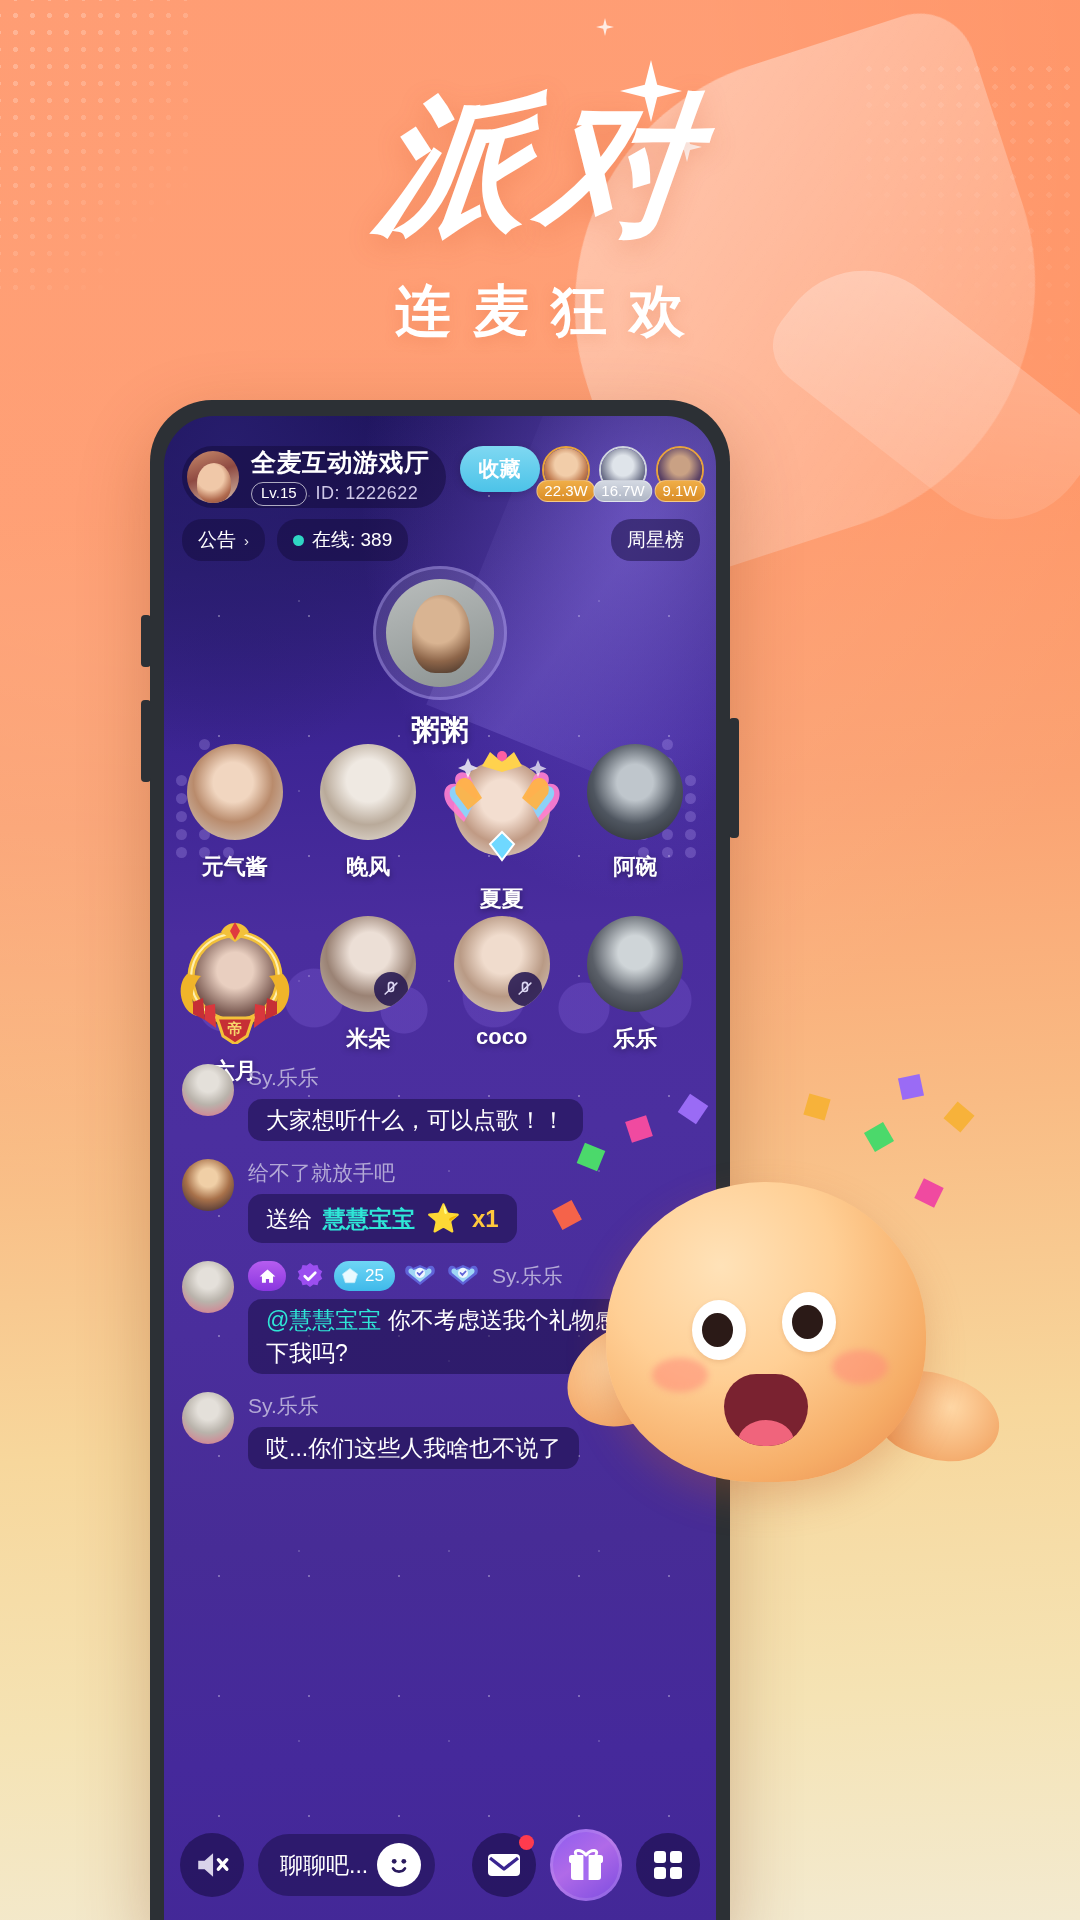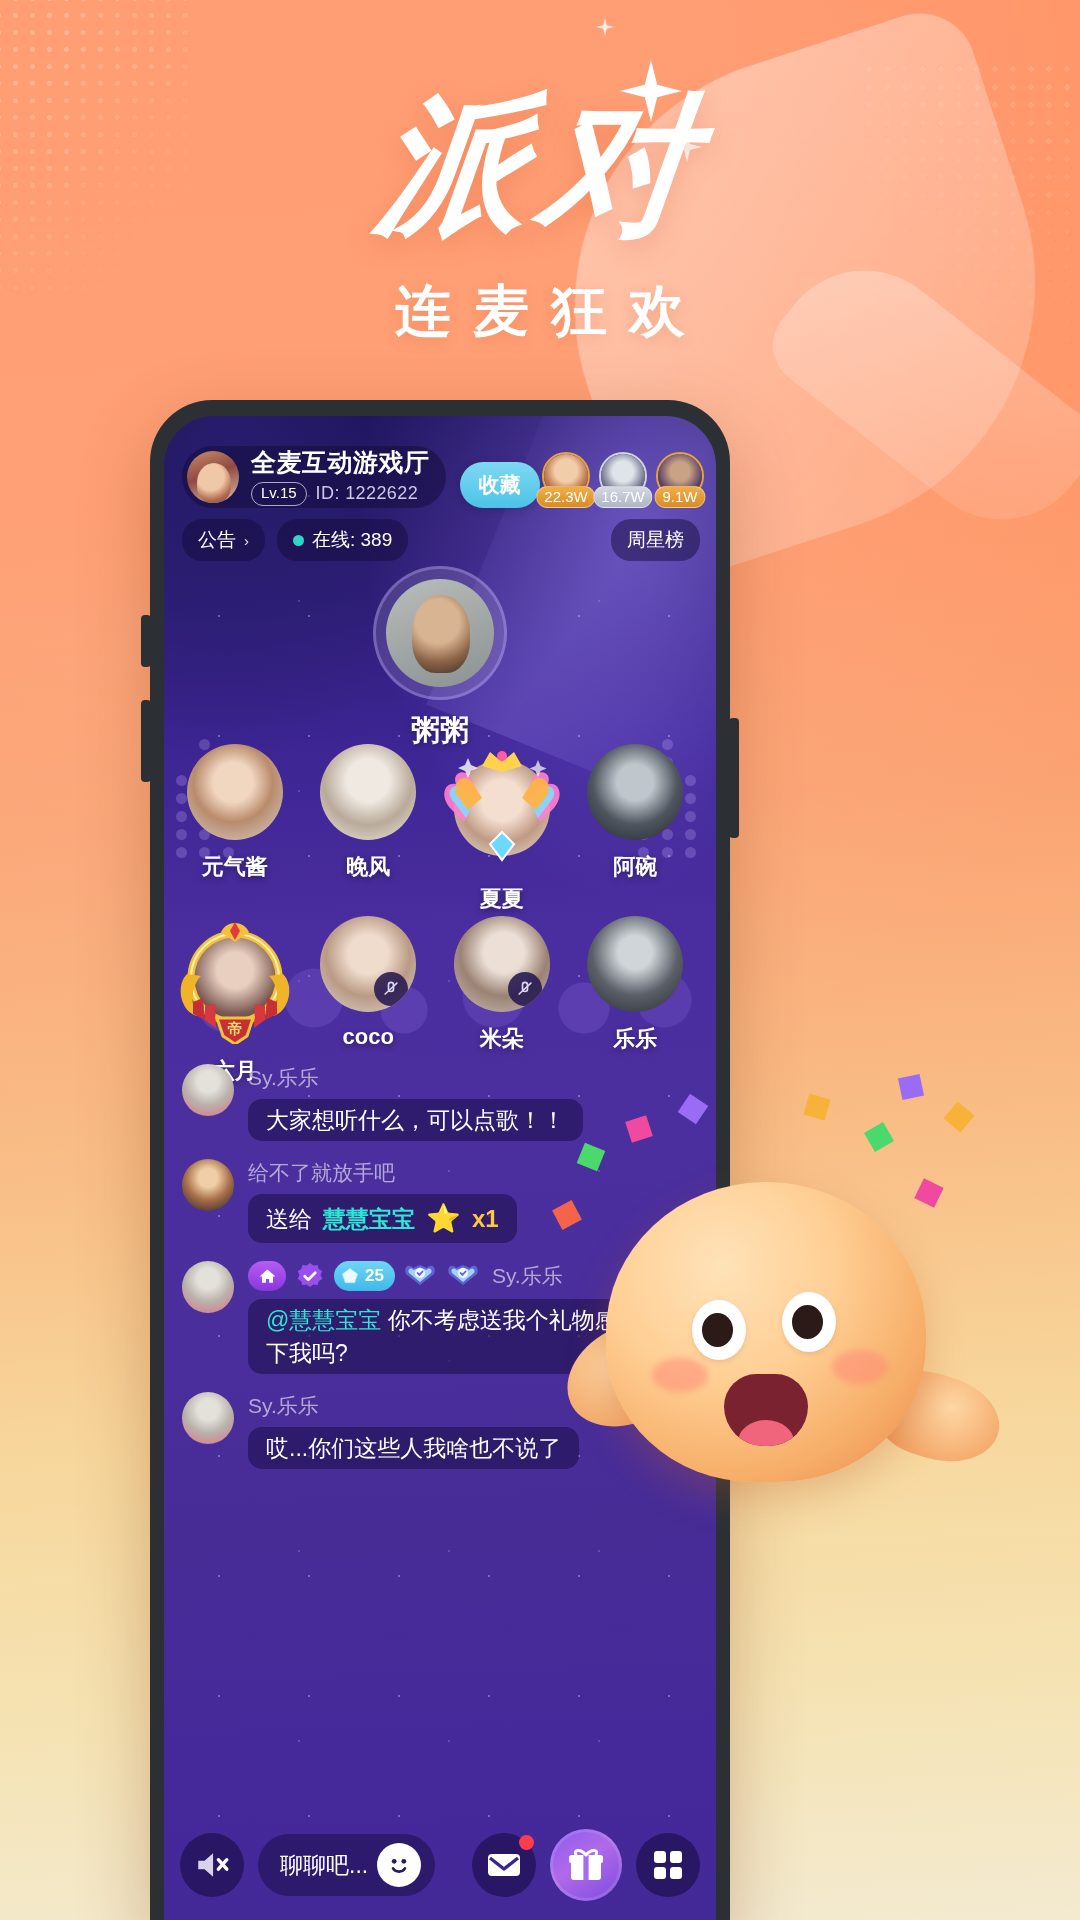--- a/index.html
+++ b/index.html
@@ -124,21 +124,21 @@
       radial-gradient(rgba(255,255,255,.55) 1px, transparent 1.2px),
       radial-gradient(rgba(255,255,255,.30) 1px, transparent 1.2px);
     background-size:90px 120px, 150px 190px;
     background-position:10px 20px, 60px 90px;
     opacity:.55;
   }
 
   
   #room-header {
     position:absolute; left:18px; right:14px; top:30px; height:62px;
-    display:flex; align-items:flex-end;
+    display:flex; align-items:flex-start;
   }
   #host-chip {
     display:flex; align-items:center;
     background:rgba(18,10,56,.50);
     border-radius:34px; padding:5px 16px 5px 5px; height:62px;
   }
   .hostimg {
     width:52px; height:52px; border-radius:50%; flex:none;
     background:linear-gradient(160deg,#c98c6c 0%,#8f4a42 45%,#d8c0ae 100%);
     position:relative; overflow:hidden;
@@ -305,21 +305,21 @@
     max-width:430px; word-break:break-word;
   }
   .gift-bubble { display:inline-flex; align-items:center; gap:11px; }
   .gift-to { color:#2fe6d6; font-weight:bold; }
   .gift-star { font-size:28px; }
   .gift-x { color:#ffc83c; font-size:24px; font-weight:bold; }
   .at-name { color:#2fe6d6; }
   .badges { display:flex; align-items:center; gap:7px; margin-bottom:8px; flex-wrap:nowrap; }
   .badge {
     height:30px; display:flex; align-items:center; justify-content:center;
-    border-radius:15px; color:#fff; font-size:17px; font-weight:bold;
+    border-radius:15px; color:#fff; font-size:17px; font-weight:normal;
   }
   .badge.home { width:38px; background:linear-gradient(180deg,#b65df0,#8a36df); }
   .badge.check { width:34px; background:transparent; }
   .badge.lv {
     background:linear-gradient(180deg,#6fd6f5,#3fb9ea);
     padding:0 11px 0 6px; gap:5px;
   }
   .badge-icon-wrap { display:flex; align-items:center; }
   .badge.medal { width:36px; }
   .badge-user { color:#b3a9d6; font-size:21px; margin-left:4px; white-space:nowrap; }
@@ -561,42 +561,42 @@
             <path d="M94 90 l-10 -2 -1 24 11 -8z" fill="#d8373d"></path>
             <path d="M50 16 C 56 4, 72 4, 78 16 L 64 26 Z" fill="#f3c13a"></path>
             <path d="M64 6 l5 9 -5 9 -5 -9z" fill="#e03a3f"></path>
             <path d="M46 102 h36 l-6 18 -12 8 -12 -8z" fill="#c62f35" stroke="#f3c13a" stroke-width="3"></path>
             <text x="64" y="118" font-size="15" font-weight="bold" fill="#f7d56b" text-anchor="middle" font-family="DejaVu Sans">帝</text>
           </svg>
         </div>
         <div class="mic-name">六月</div>
       </div>
 
+      <div class="mic-seat m6">
+        <div class="mic-av">
+          <div class="mute-badge">
+            <svg width="20" height="20" viewBox="0 0 24 24" fill="none" stroke="#dcd6f2" stroke-width="2" stroke-linecap="round">
+              <path d="M12 4 a3 3 0 0 1 3 3 v5 a3 3 0 0 1 -6 0 V7 a3 3 0 0 1 3 -3z"></path>
+              <path d="M5 18 L19 5"></path>
+            </svg>
+          </div>
+        </div>
+        <div class="mic-name">米朵</div>
+      </div>
+
       <div class="mic-seat m7">
         <div class="mic-av">
           <div class="mute-badge">
             <svg width="20" height="20" viewBox="0 0 24 24" fill="none" stroke="#dcd6f2" stroke-width="2" stroke-linecap="round">
               <path d="M12 4 a3 3 0 0 1 3 3 v5 a3 3 0 0 1 -6 0 V7 a3 3 0 0 1 3 -3z"></path>
               <path d="M5 18 L19 5"></path>
             </svg>
           </div>
         </div>
         <div class="mic-name">coco</div>
-      </div>
-
-      <div class="mic-seat m6">
-        <div class="mic-av">
-          <div class="mute-badge">
-            <svg width="20" height="20" viewBox="0 0 24 24" fill="none" stroke="#dcd6f2" stroke-width="2" stroke-linecap="round">
-              <path d="M12 4 a3 3 0 0 1 3 3 v5 a3 3 0 0 1 -6 0 V7 a3 3 0 0 1 3 -3z"></path>
-              <path d="M5 18 L19 5"></path>
-            </svg>
-          </div>
-        </div>
-        <div class="mic-name">米朵</div>
       </div>
 
       <div class="mic-seat m8">
         <div class="mic-av"></div>
         <div class="mic-name">乐乐</div>
       </div>
     </div>
 
     <div id="chat">
 

